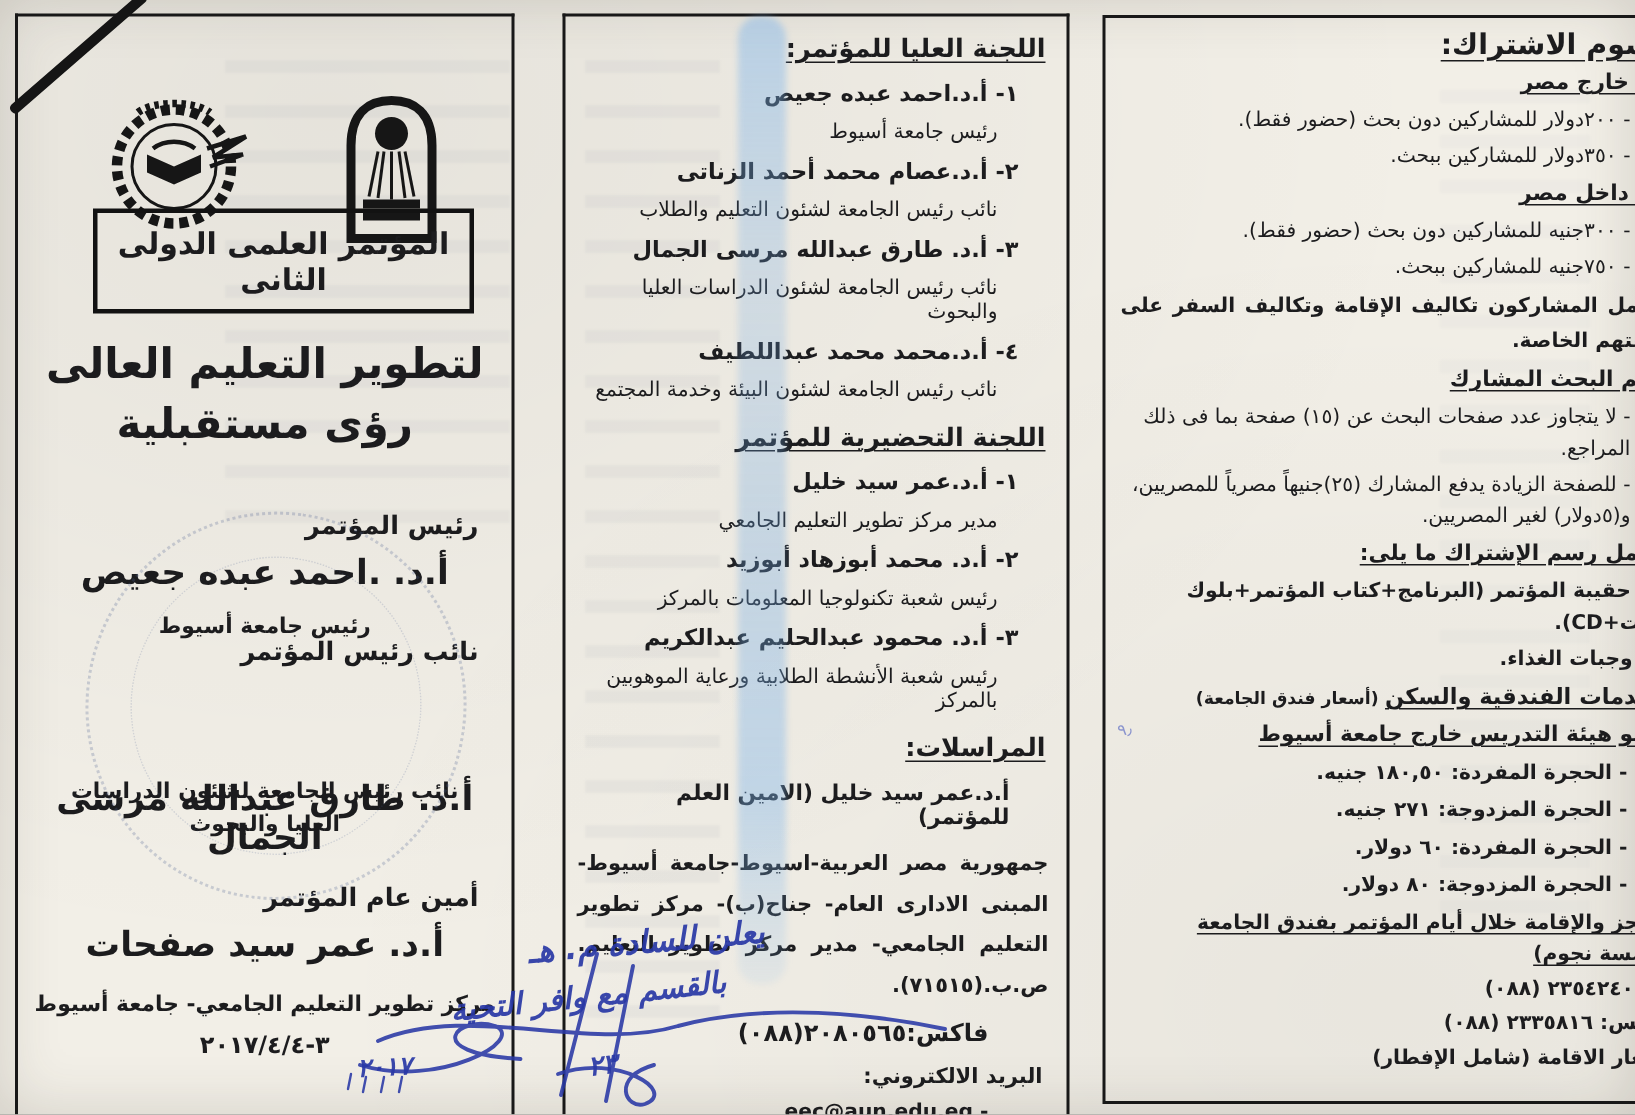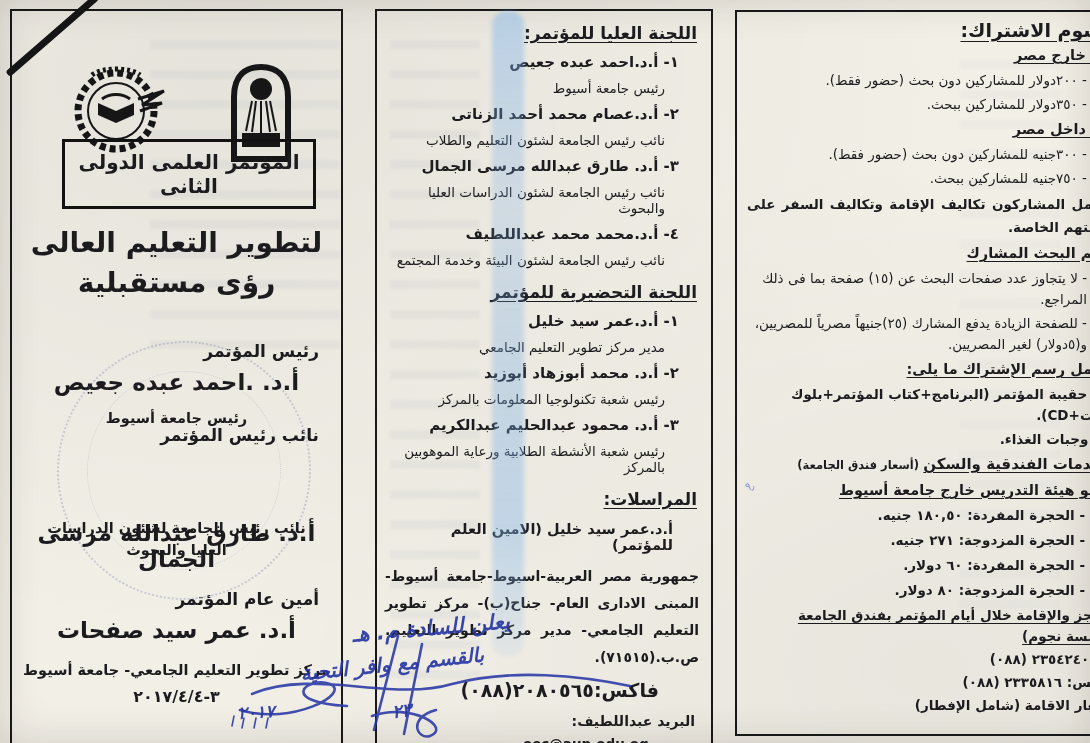--- a/index.html
+++ b/index.html
@@ -27,21 +27,21 @@
   .role-name{position:absolute;right:0;left:0;text-align:center;font-weight:bold;font-size:23px;}
   .role-desc{position:absolute;right:0;left:0;text-align:center;font-weight:bold;font-size:14.5px;line-height:22px;}
   .date-line{position:absolute;right:0;left:0;text-align:center;font-weight:bold;font-size:16px;}
   
   .mid-inner{padding:10px 12px 0 8px;font-size:14px;}
   .sec-head{font-weight:bold;font-size:17px;text-decoration:underline;text-underline-offset:3px;margin:2px 2px 10px 0;}
   .item-name{font-weight:bold;font-size:15px;margin:9px 20px 0 0;}
   .item-role{font-size:13.5px;margin:9px 34px 0 0;}
   .corr-name{font-weight:bold;font-size:14.5px;margin:12px 26px 0 0;}
   .corr-addr{font-weight:bold;font-size:14px;line-height:27px;margin:10px 0 0 0;text-align:justify;}
-  .corr-fax{font-weight:bold;font-size:19px;margin:8px 40px 0 0;}
+  .corr-fax{font-weight:bold;font-size:16px;margin:8px 40px 0 0;}
   .email-label{font-weight:bold;font-size:14px;margin:12px 4px 0 0;}
   .email-line{font-weight:bold;font-size:13.5px;margin:7px 40px 0 0;direction:rtl;}
   
   .right-inner{padding:8px 12px 0 10px;font-size:13.5px;line-height:21px;}
   .fees-head{font-weight:bold;font-size:19px;text-decoration:underline;text-underline-offset:4px;margin-bottom:4px;}
   .sub-head{font-weight:bold;font-size:14.5px;text-decoration:underline;text-underline-offset:3px;margin:4px 0 4px 0;}
   .dash-item{margin:3px 26px 3px 0;}
   .bold-par{font-weight:bold;margin:4px 0 2px 0;text-align:justify;line-height:23px;}
   .num-item{font-weight:bold;margin:3px 6px 0 0;}
   .hotel-head{margin:4px 0 2px 0;}
@@ -146,21 +146,21 @@
       <div class="item-role">مدير مركز تطوير التعليم الجامعي</div>
       <div class="item-name">٢- أ.د. محمد أبوزهاد أبوزيد</div>
       <div class="item-role">رئيس شعبة تكنولوجيا المعلومات بالمركز</div>
       <div class="item-name">٣- أ.د. محمود عبدالحليم عبدالكريم</div>
       <div class="item-role">رئيس شعبة الأنشطة الطلابية ورعاية الموهوبين بالمركز</div>
 
       <div class="sec-head" style="margin-top:14px;">المراسلات:</div>
       <div class="corr-name">أ.د.عمر سيد خليل (الامين العلم للمؤتمر)</div>
       <div class="corr-addr">جمهورية مصر العربية-اسيوط-جامعة أسيوط- المبنى الادارى العام- جناح(ب)- مركز تطوير التعليم الجامعي- مدير مركز تطوير التعليم. ص.ب.(٧١٥١٥).</div>
       <div class="corr-fax">فاكس:٢٠٨٠٥٦٥(٠٨٨)</div>
-      <div class="email-label">البريد عبداللطيف:</div>
+      <div class="email-label">البريد الالكتروني:</div>
       <div class="email-line">- eec@aun.edu.eg</div>
 
     </div>
   </div>
 
   <div class="col col-right">
     <div class="right-inner">
       <div class="fees-head">رسوم الاشتراك:</div>
 
       <div class="sub-head">من خارج مصر</div>

